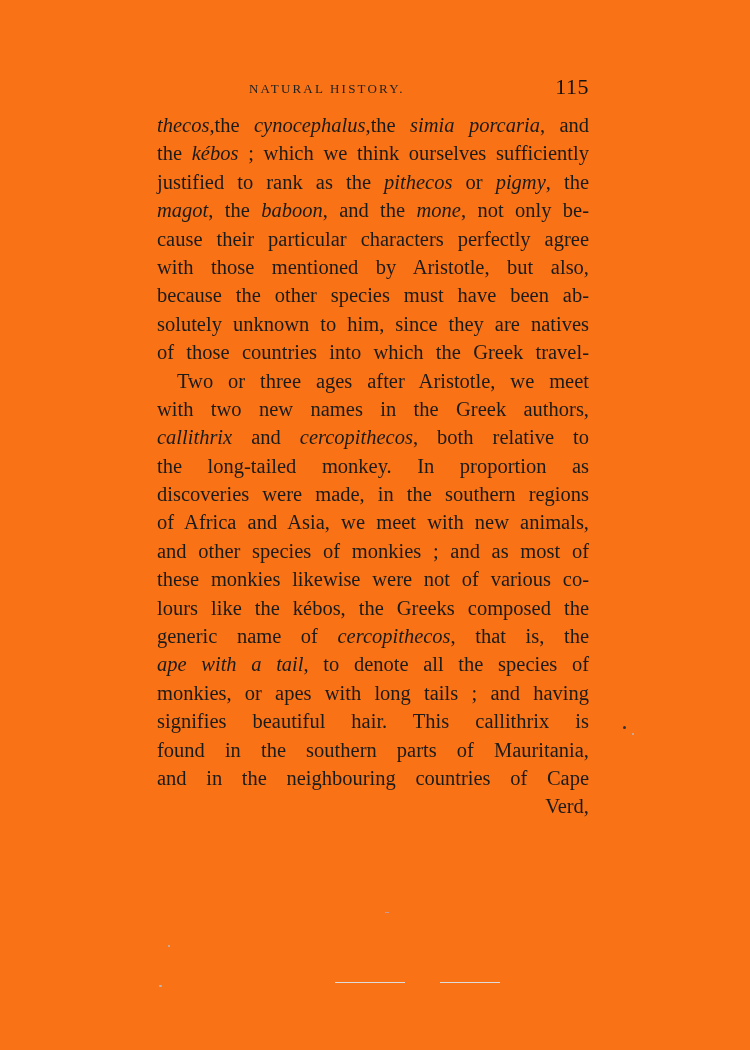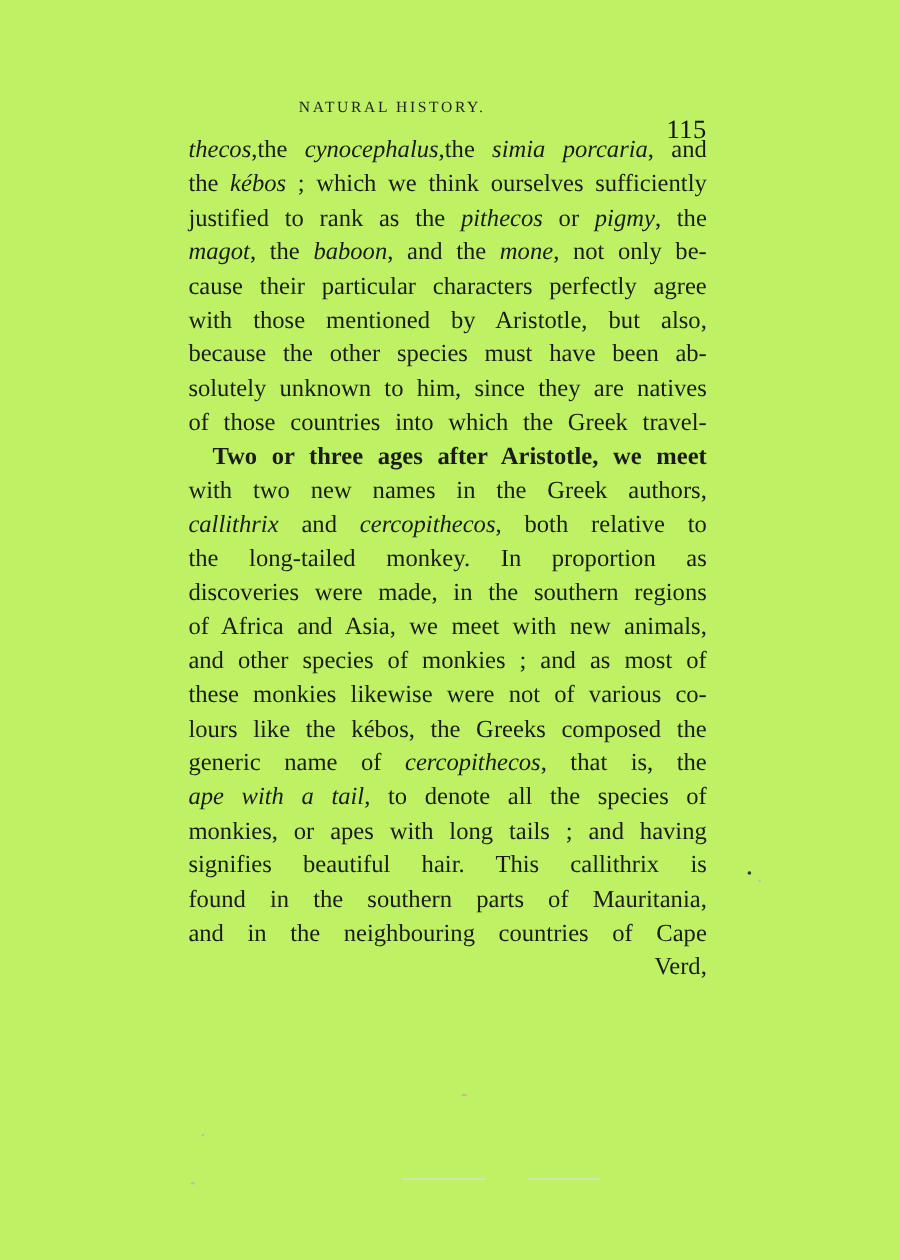--- a/index.html
+++ b/index.html
@@ -12,21 +12,21 @@
       height: 1050px;
       position: relative;
       overflow: hidden;
       font-family: "Liberation Serif", "DejaVu Serif", serif;
       color: #1a1a1a;
     }
     .page {
       position: absolute;
       left: 0; top: 0;
       width: 750px; height: 1050px;
-      background: #bef264;
+      background: #f97316;
     }
     .running-head {
       position: absolute;
       left: 157px;
       top: 74px;
       width: 432px;
       height: 28px;
     }
     .running-title {
       position: absolute;
@@ -37,38 +37,37 @@
       font-weight: 400;
       color: #222;
     }
     .page-number {
       position: absolute;
       right: 0;
       top: 0;
       font-size: 22px;
       letter-spacing: 0.5px;
       color: #111;
-      margin-top: 21px;
     }
     .body-text {
       position: absolute;
       left: 157px;
       top: 111px;
       width: 432px;
     }
     .line {
       height: 28.4px;
       line-height: 28.4px;
       font-size: 20.5px;
       white-space: nowrap;
       text-align: justify;
       text-align-last: justify;
       color: #1b1b1b;
     }
-    .line.indent { padding-left: 20px; font-weight: bold; }
+    .line.indent { padding-left: 20px; }
     .line.last { text-align-last: left; }
     .line.right { text-align: right; text-align-last: right; }
     .line i { font-style: italic; }
     .speck {
       position: absolute;
       background: #333;
       border-radius: 50%;
     }
     .faint {
       position: absolute;

